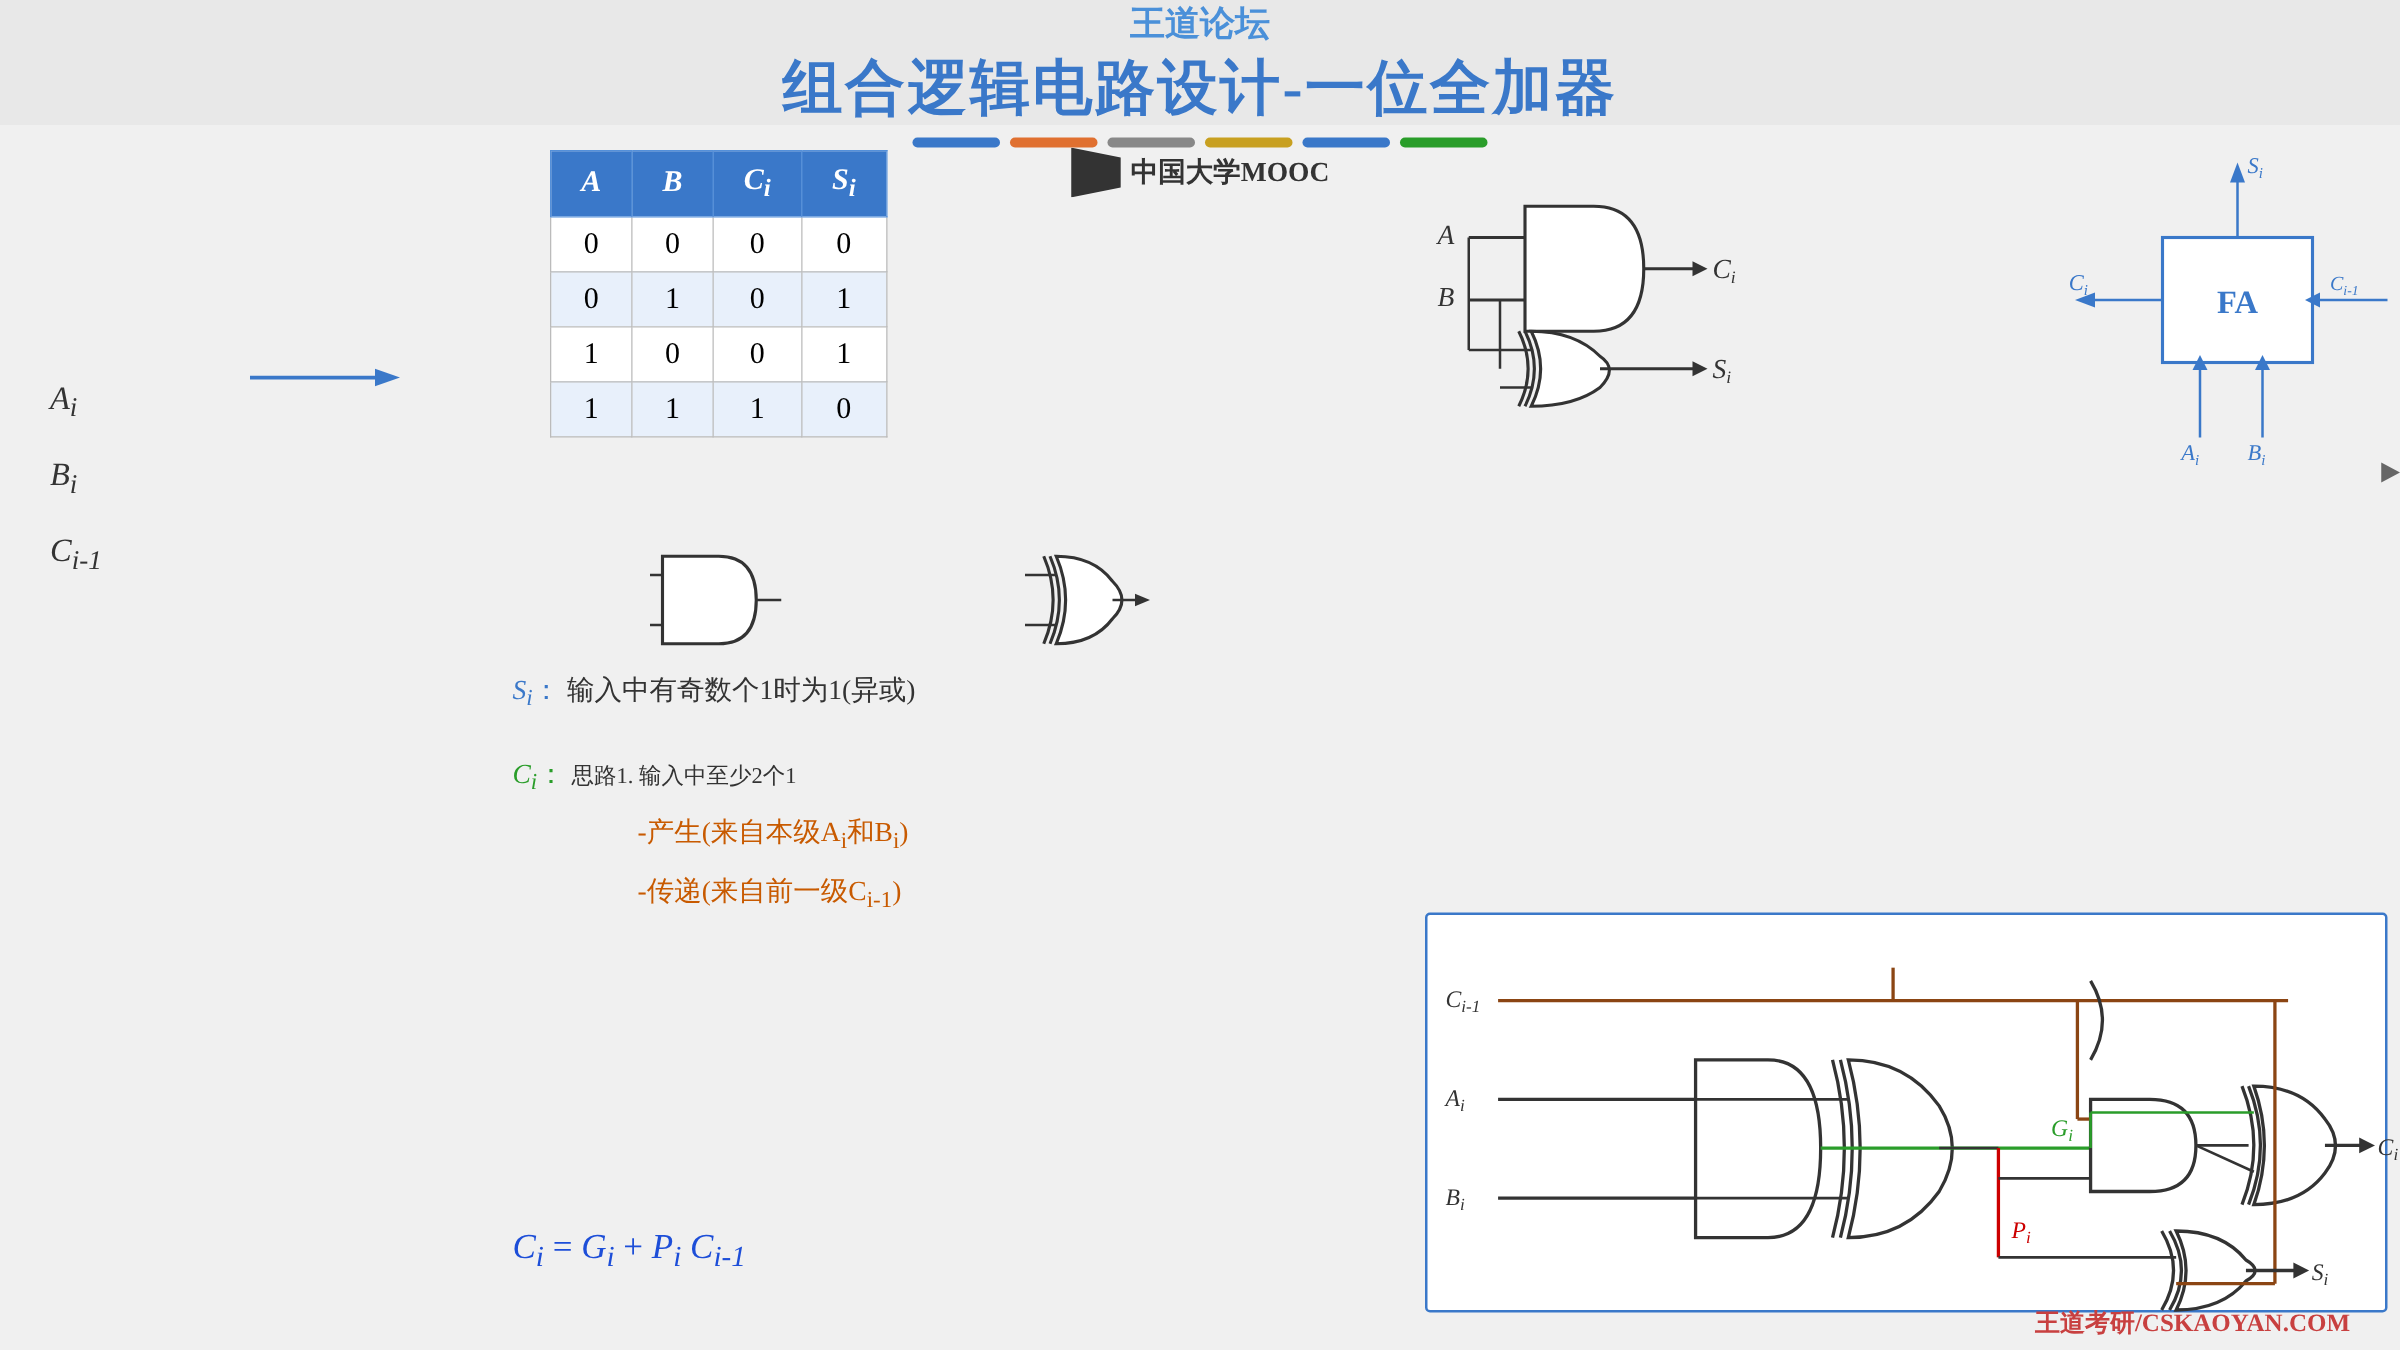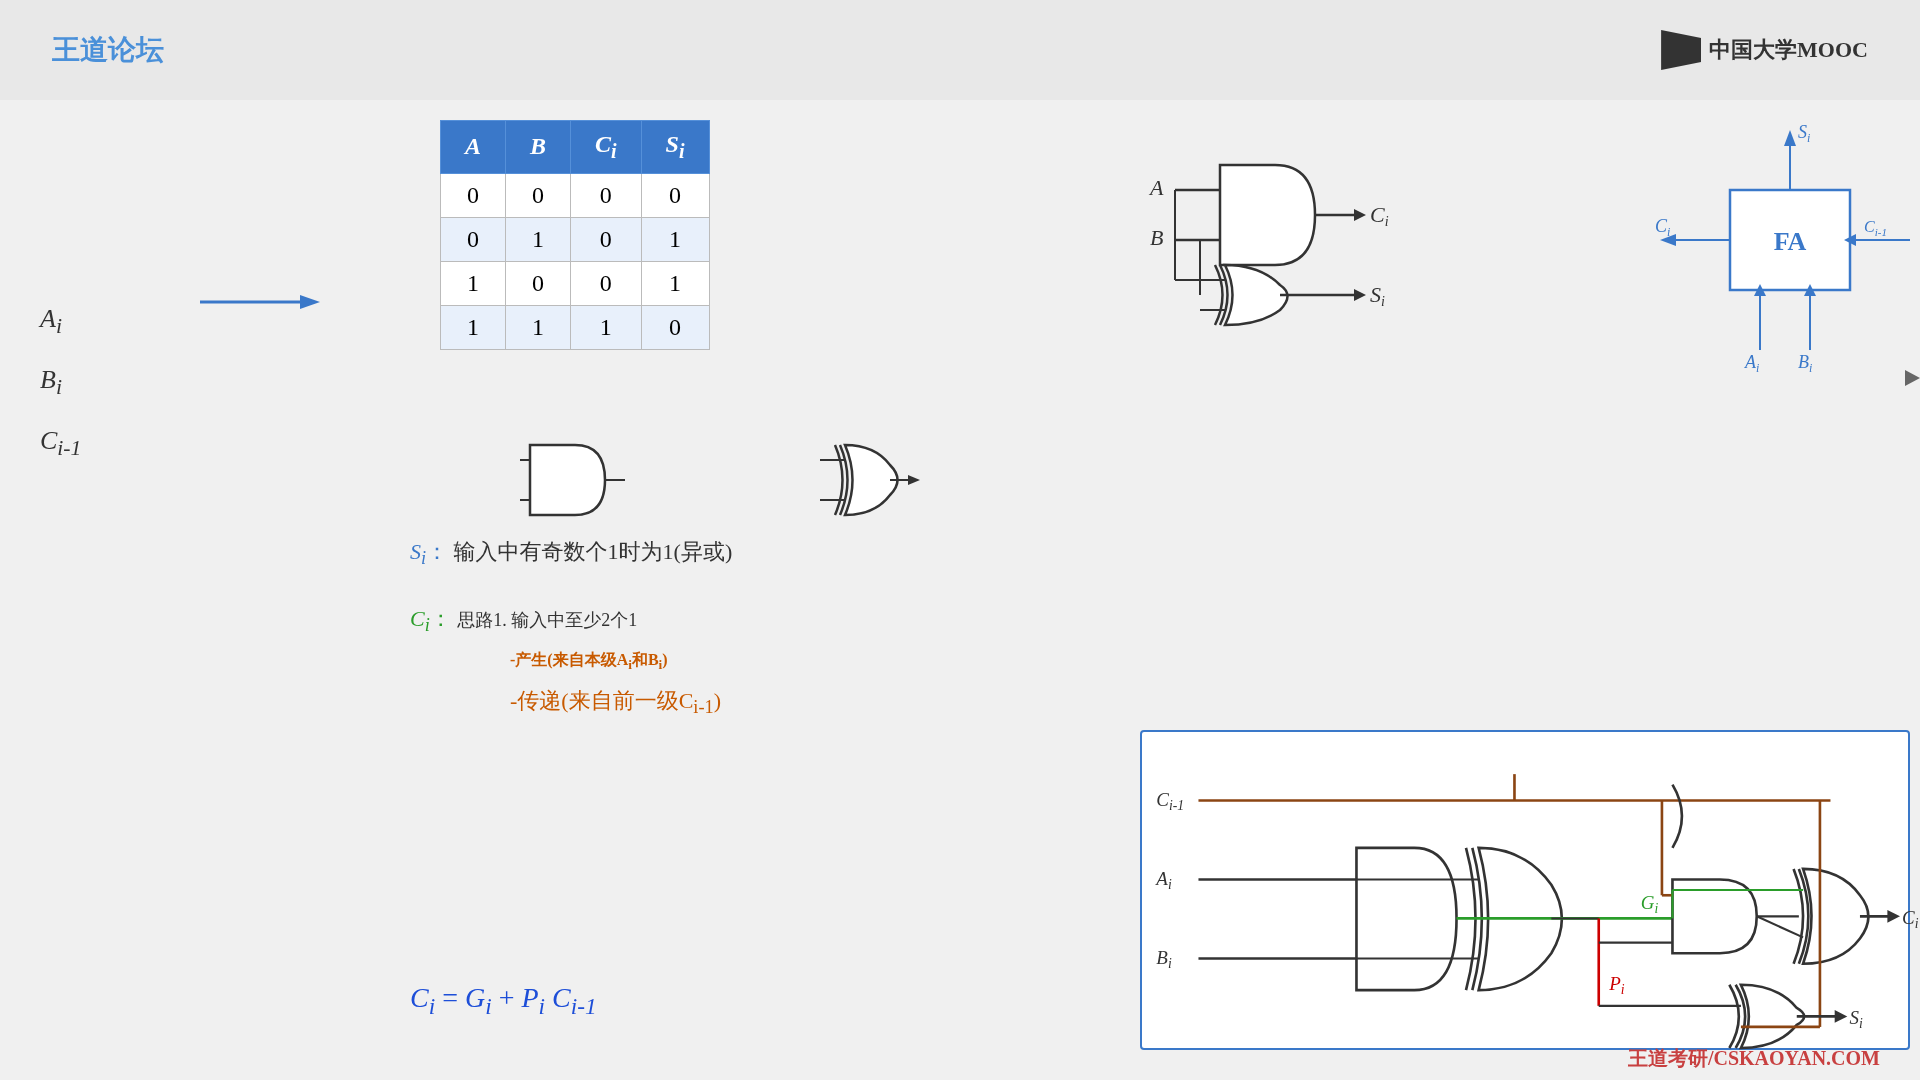--- a/index.html
+++ b/index.html
@@ -14,21 +14,22 @@
 
     
     #top-bar {
       position: absolute;
       top: 0; left: 0; right: 0;
       height: 100px;
       background: #e8e8e8;
       display: flex;
       align-items: center;
       justify-content: space-between;
-      padding: 0 52px;
+      padding: 0 32px;
+      flex-direction: column;
     }
 
     #logo-left {
       font-size: 28px;
       font-weight: bold;
       color: #4a90d9;
     }
 
     #title-area {
       text-align: center;
@@ -228,20 +229,31 @@
     .gate-svg {
       overflow: visible;
     }
   </style>
 </head>
 <body>
 
 <div id="top-bar">
   <div id="logo-left">王道论坛</div>
 
+  <div id="title-area">
+    <div id="main-title">组合逻辑电路设计-一位全加器</div>
+    <div id="color-bar">
+      <div class="color-block" style="background:#3a78c9;"></div>
+      <div class="color-block" style="background:#e07030;"></div>
+      <div class="color-block" style="background:#888888;"></div>
+      <div class="color-block" style="background:#c8a020;"></div>
+      <div class="color-block" style="background:#3a78c9;"></div>
+      <div class="color-block" style="background:#2a9d2a;"></div>
+    </div>
+  </div>
 
   <div id="logo-right">
     <div class="mooc-icon"></div>
     <span>中国大学MOOC</span>
   </div>
 </div>
 
 <div id="content">
 
   <div id="left-panel">
@@ -336,21 +348,21 @@
 
     <div id="description">
       <div>
         <span style="color:#3a78c9; font-size:22px;"><i>S<sub>i</sub></i>：</span>
         <span style="color:#333; font-size:22px;"> 输入中有奇数个1时为1(异或)</span>
       </div>
       <div style="margin-top:20px;">
         <span style="color:#2a9d2a; font-size:22px;"><i>C<sub>i</sub></i>：</span>
         <span style="color:#333; font-size:18px;"> 思路1. 输入中至少2个1</span>
       </div>
-      <div style="margin-left:100px; font-size:16px; color:#c85a00;font-weight:bold;">-产生(来自本级A<sub>i</sub>和B<sub>i</sub>)</div>
+      <div style="margin-left:100px; font-size:22px; color:#c85a00;">-产生(来自本级A<sub>i</sub>和B<sub>i</sub>)</div>
       <div style="margin-left:100px; font-size:22px; color:#c85a00;">-传递(来自前一级C<sub>i-1</sub>)</div>
     </div>
 
     <div id="formula">
       <span style="color:#1d4ed8; font-size:28px;">
         <i>C<sub>i</sub></i> = <i>G<sub>i</sub></i> + <i>P<sub>i</sub></i> <i>C<sub>i-1</sub></i>
       </span>
     </div>
   </div>
 

